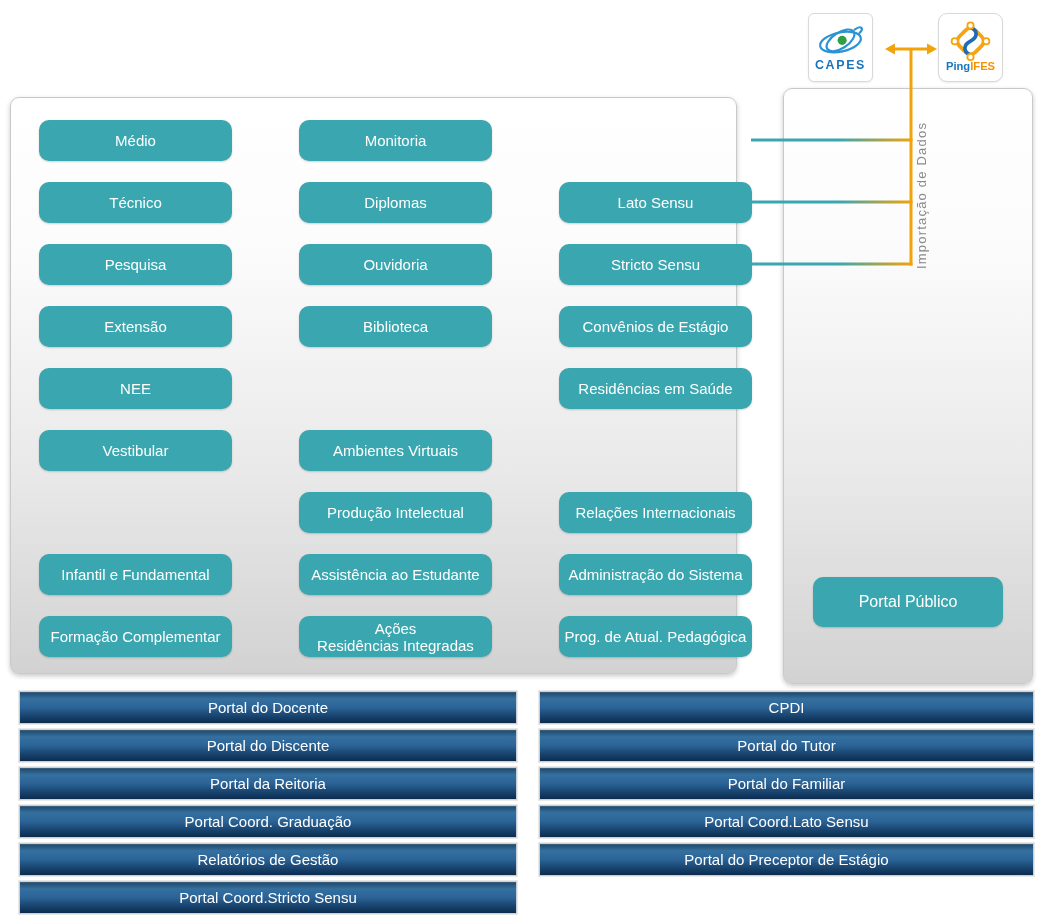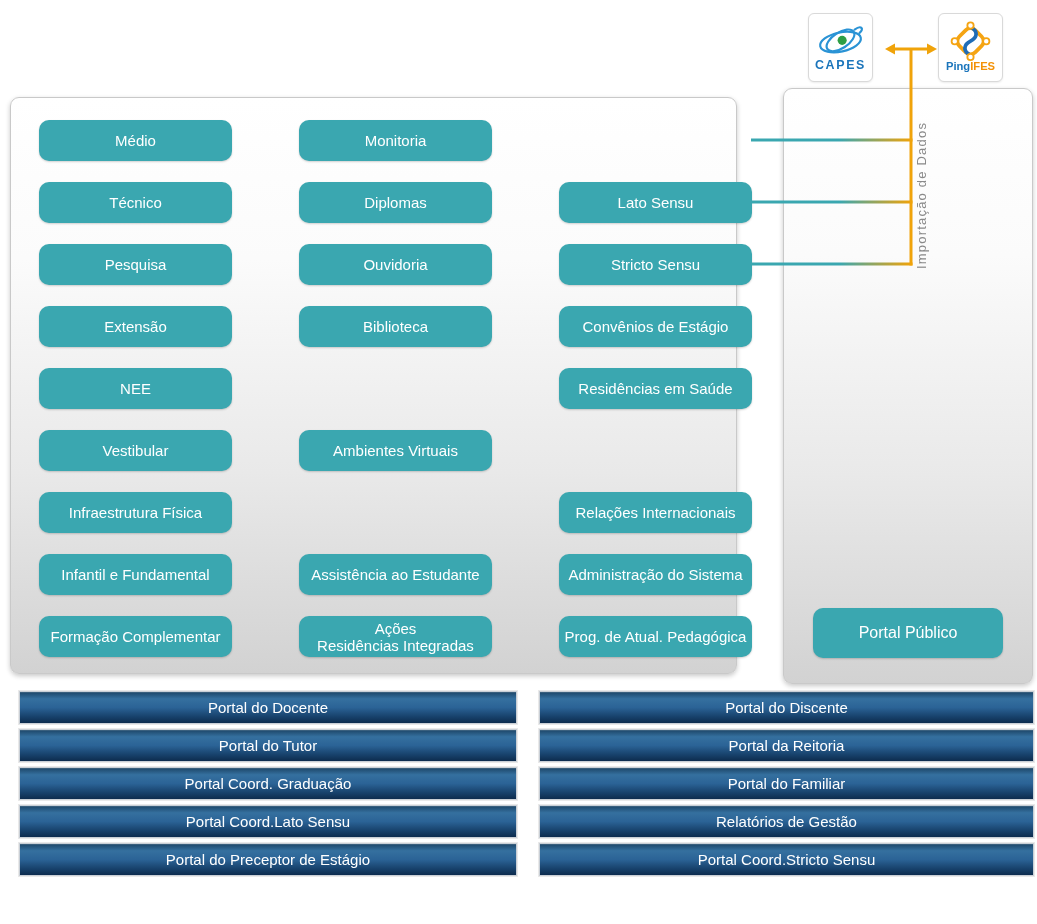--- a/index.html
+++ b/index.html
@@ -10,21 +10,21 @@
   }
   
   .logo-box{
     position:absolute;top:13px;width:65px;height:69px;
     background:#ffffff;border:1px solid #d9d9d9;border-radius:6px;
     box-shadow:0 1px 2px rgba(0,0,0,.08);
     display:flex;justify-content:center;
     z-index:5;cursor:pointer;box-sizing:border-box;
   }
   .logo-box.capes{left:808px;}
-  .logo-box.pingifes{left:938px;}
+  .logo-box.pingifes{left:938px;border-radius:9px;}
   
   svg.overlay{position:absolute;left:0;top:0;z-index:4;pointer-events:none;}
   
   .panel{
     position:absolute;box-sizing:border-box;
     border:1px solid #c9c9c9;border-radius:9px;
     background:linear-gradient(180deg,#ffffff 0%,#fbfbfb 28%,#e9e9e9 65%,#d2d2d2 100%);
     box-shadow:0 2px 5px rgba(0,0,0,.22);
     z-index:1;
   }
@@ -39,21 +39,21 @@
   .btn{
     height:41px;border-radius:10px;
     background:var(--teal,#3aa7b0);
     color:#ffffff;font-size:15px;line-height:17px;
     display:flex;align-items:center;justify-content:center;text-align:center;
     white-space:pre-line;cursor:pointer;
     box-shadow:0 1px 2px rgba(0,0,0,.18);
   }
   
   .portal-publico{
-    position:absolute;left:29px;top:519px;width:190px;height:50px;
+    position:absolute;left:29px;top:488px;width:190px;height:50px;
     border-radius:10px;background:var(--teal,#3aa7b0);color:#fff;
     font-size:16px;display:flex;align-items:center;justify-content:center;
     cursor:pointer;box-shadow:0 1px 2px rgba(0,0,0,.18);
   }
   
   .import-label{
     position:absolute;left:914px;top:127px;height:142px;
     writing-mode:vertical-rl;transform:rotate(180deg);
     color:#8a8a8a;font-size:13px;letter-spacing:1.2px;white-space:nowrap;
     z-index:5;
@@ -114,21 +114,21 @@
     <div class="btn" style="grid-column:1;grid-row:3">Pesquisa</div>
     <div class="btn" style="grid-column:2;grid-row:3">Ouvidoria</div>
     <div class="btn" style="grid-column:3;grid-row:3">Stricto Sensu</div>
     <div class="btn" style="grid-column:1;grid-row:4">Extensão</div>
     <div class="btn" style="grid-column:2;grid-row:4">Biblioteca</div>
     <div class="btn" style="grid-column:3;grid-row:4">Convênios de Estágio</div>
     <div class="btn" style="grid-column:1;grid-row:5">NEE</div>
     <div class="btn" style="grid-column:3;grid-row:5">Residências em Saúde</div>
     <div class="btn" style="grid-column:1;grid-row:6">Vestibular</div>
     <div class="btn" style="grid-column:2;grid-row:6">Ambientes Virtuais</div>
-    <div class="btn" style="grid-column:1;grid-row:7">Infraestrutura Física</div>
+    <div class="btn" style="grid-column:2;grid-row:7">Produção Intelectual</div>
     <div class="btn" style="grid-column:1;grid-row:8">Infantil e Fundamental</div>
     <div class="btn" style="grid-column:3;grid-row:7">Relações Internacionais</div>
     <div class="btn" style="grid-column:2;grid-row:8">Assistência ao Estudante</div>
     <div class="btn" style="grid-column:3;grid-row:8">Administração do Sistema</div>
     <div class="btn" style="grid-column:1;grid-row:9">Formação Complementar</div>
     <div class="btn" style="grid-column:2;grid-row:9">Ações
 Residências Integradas</div>
     <div class="btn" style="grid-column:3;grid-row:9">Prog. de Atual. Pedagógica</div>
   </div>
 </div>
@@ -151,22 +151,23 @@
   <polygon points="885,49 895,43.5 895,54.5" fill="#f0a30a"></polygon>
   <polygon points="937,49 927,43.5 927,54.5" fill="#f0a30a"></polygon>
   <line x1="911" y1="49" x2="911" y2="265.5" stroke="#f0a30a" stroke-width="3"></line>
   <line x1="751" y1="140" x2="912.5" y2="140" stroke="url(#tealOrange)" stroke-width="3"></line>
   <line x1="751" y1="202" x2="912.5" y2="202" stroke="url(#tealOrange)" stroke-width="3"></line>
   <line x1="751" y1="264" x2="912.5" y2="264" stroke="url(#tealOrange)" stroke-width="3"></line>
 </svg>
 
 <div class="portal-bars">
   <div class="bar">Portal do Docente</div>
+  <div class="bar">CPDI</div>
   <div class="bar">Portal do Discente</div>
   <div class="bar">Portal do Tutor</div>
   <div class="bar">Portal da Reitoria</div>
+  <div class="bar">Portal do Familiar</div>
   <div class="bar">Portal Coord. Graduação</div>
-  <div class="bar">Portal do Familiar</div>
   <div class="bar">Portal Coord.Lato Sensu</div>
   <div class="bar">Relatórios de Gestão</div>
   <div class="bar">Portal do Preceptor de Estágio</div>
   <div class="bar">Portal Coord.Stricto Sensu</div>
 </div>
 
 </body></html>

